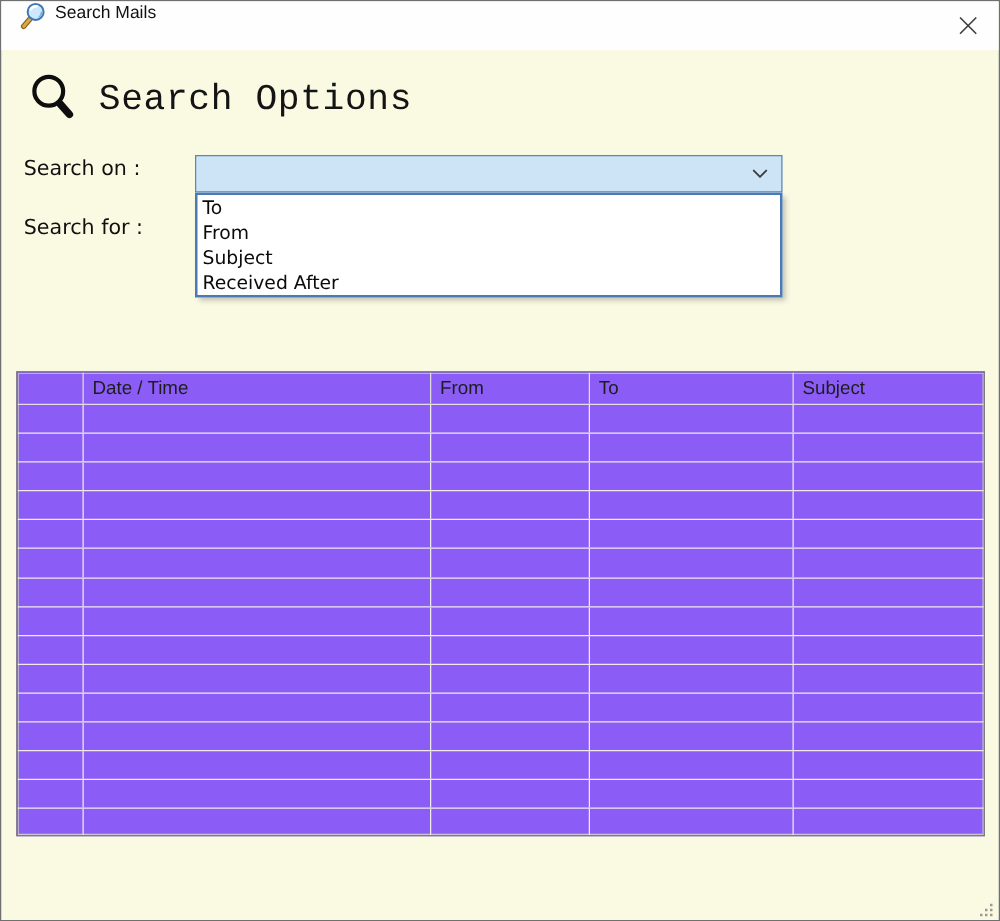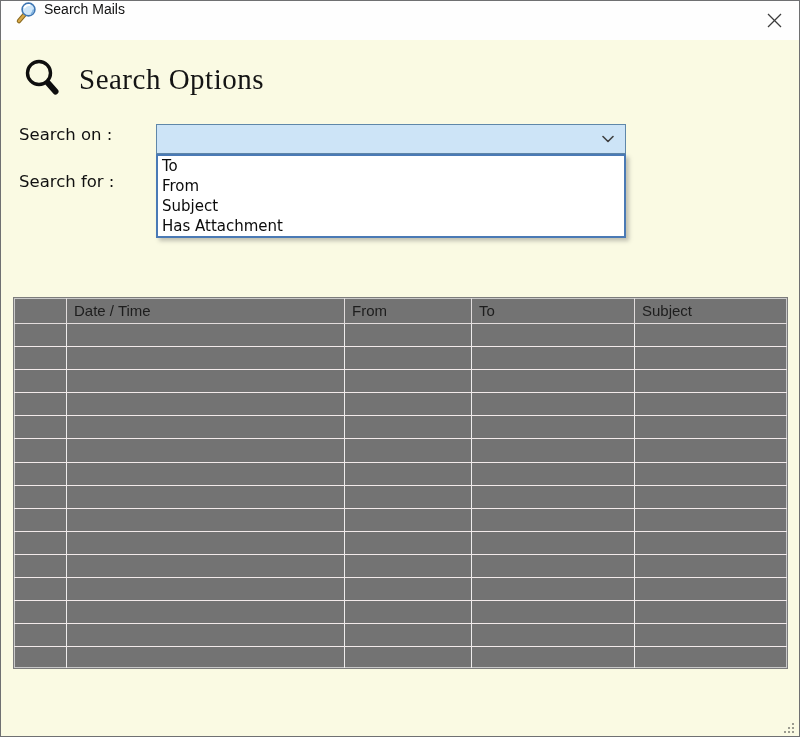--- a/index.html
+++ b/index.html
@@ -23,21 +23,21 @@
   .close-btn{
     position:absolute;right:8px;top:4px;width:34px;height:30px;
     background:transparent;border:none;cursor:pointer;
     display:flex;align-items:center;justify-content:center;padding:0;
   }
   
   .heading-icon{position:absolute;left:20px;top:56px;width:48px;height:48px;}
   .page-title{
     position:absolute;left:78px;top:62px;margin:0;
     font-size:29px;font-weight:400;color:#141414;letter-spacing:0.5px;
-    font-family:Liberation Serif, serif;
+    font-family:Liberation Mono, monospace;
   }
   
   .lbl{position:absolute;left:18px;font-size:16.5px;color:#101010;}
   .lbl-search-on{top:124px;}
   .lbl-search-for{top:171px;text-align:center;}
   .combobox{
     position:absolute;left:155px;top:123px;width:470px;height:30px;
     background:var(--comboFill,#cde4f7);
     border:1px solid var(--comboBorder,#5f87a9);
     display:flex;align-items:center;cursor:default;
@@ -51,21 +51,21 @@
     box-shadow:3px 3px 4px rgba(90,90,90,0.35);
     z-index:5;
   }
   .dropdown li{
     height:20px;line-height:20px;padding-left:4px;
     font-size:15px;color:#0b0b0b;white-space:nowrap;cursor:default;
   }
   
   .mailtable{
     position:absolute;left:12px;top:296px;width:775px;height:372px;
-    background:#737373;border:1px solid #7c7c7c;
+    background:#8b5cf6;border:1px solid #7c7c7c;
     box-shadow:inset 0 0 0 1px #c9c9c9;
     overflow:hidden;
     font-family:"Liberation Sans",sans-serif;
   }
   .thead,.tr{display:grid;grid-template-columns:53px 278px 127px 163px auto;}
   .thead{height:26px;border-bottom:1px solid #e3dddd;}
   .th{
     font-size:15px;color:#1d1d1d;padding:4px 0 0 7px;
     border-right:1px solid #e0dcdc;overflow:hidden;white-space:nowrap;
   }
@@ -118,21 +118,21 @@
       </svg>
     </span>
   </div>
 
   <span class="lbl lbl-search-for">Search for :</span>
 
   <ul class="dropdown">
       <li>To</li>
       <li>From</li>
       <li>Subject</li>
-      <li>Has Attachment</li>
+      <li>Received After</li>
     </ul>
 
   <div class="mailtable">
     <div class="thead">
       <div class="th"></div>
       <div class="th">Date / Time</div>
       <div class="th">From</div>
       <div class="th">To</div>
       <div class="th">Subject</div>
     </div>

